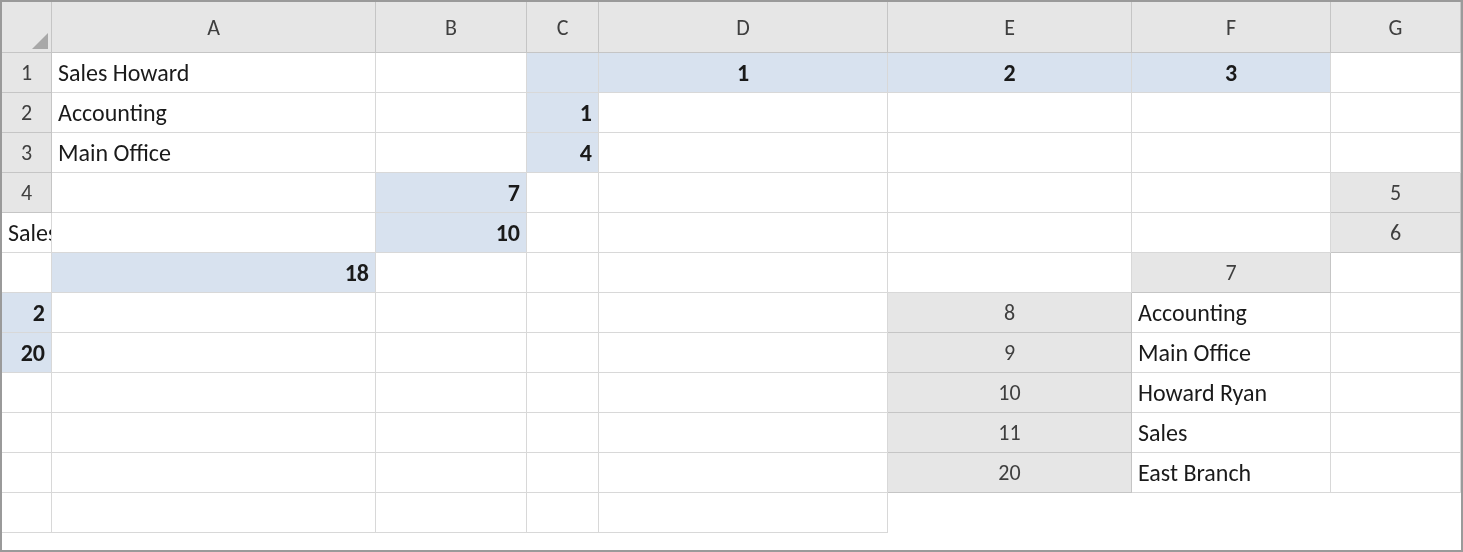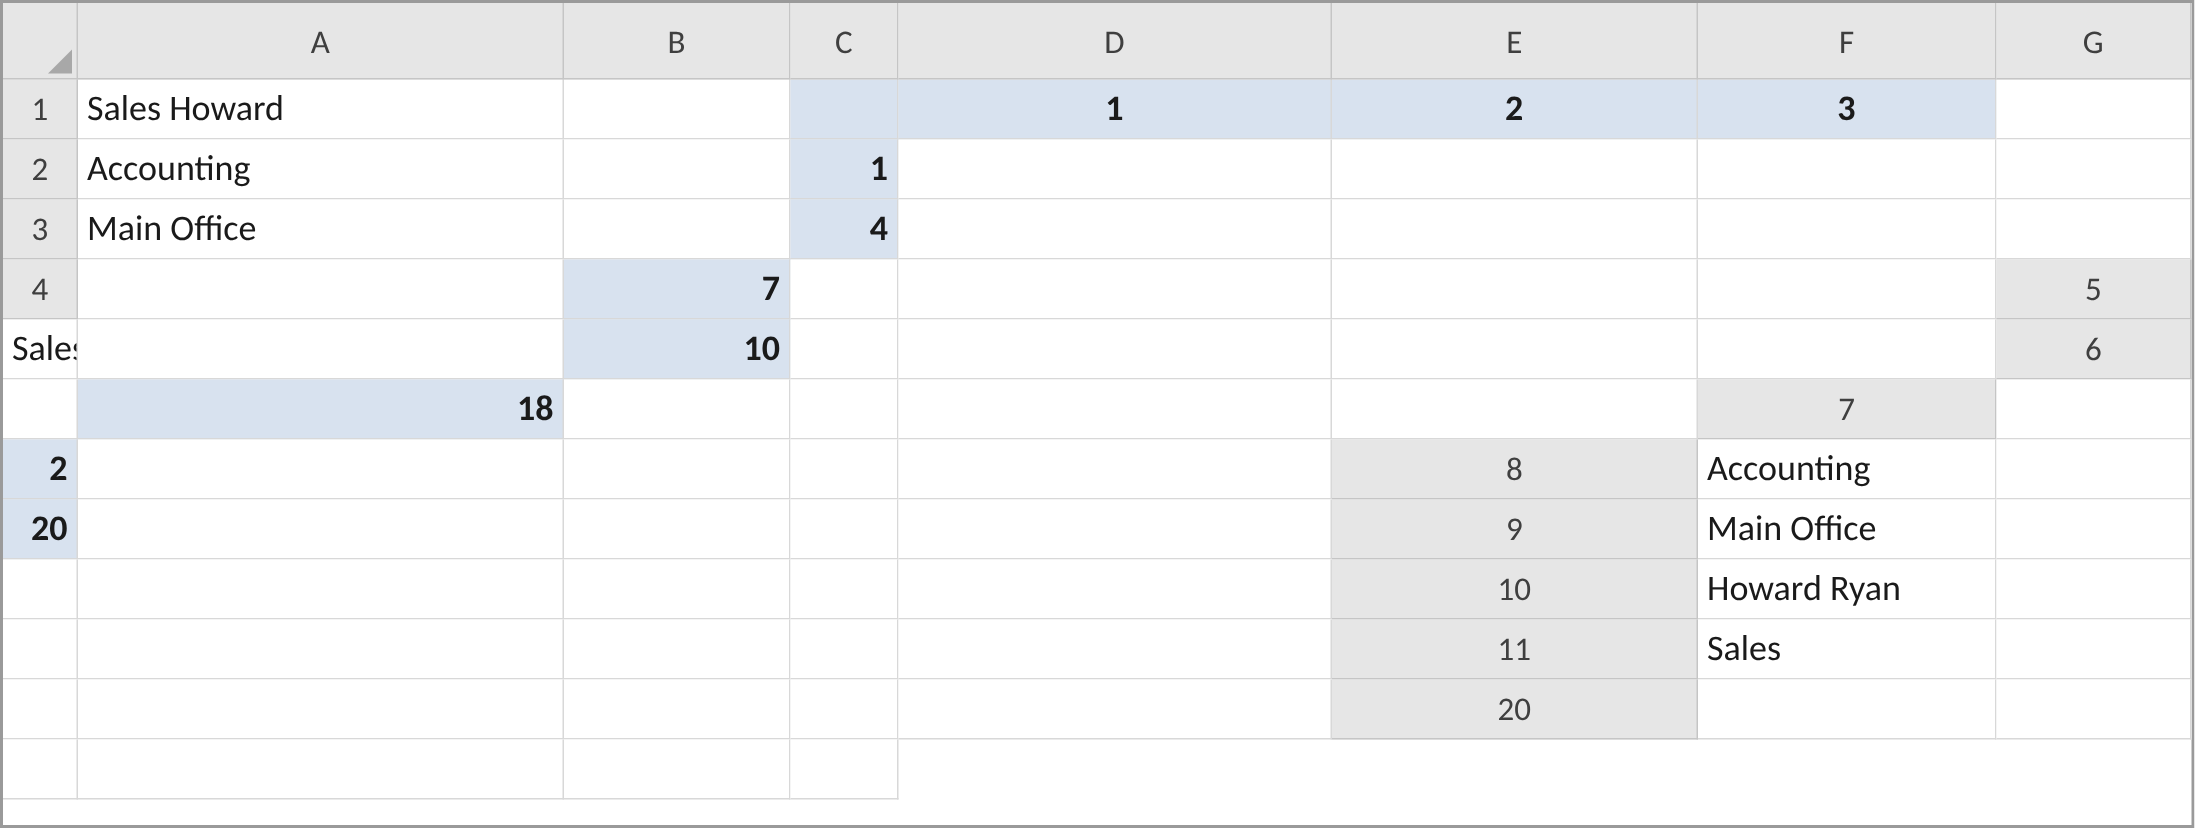--- a/index.html
+++ b/index.html
@@ -233,20 +233,23 @@
         <span>Sales</span>
       </div>
     <div class="cell left"></div>
     <div class="cell left"></div>
     <div class="cell left"></div>
     <div class="cell left"></div>
     <div class="cell left"></div>
     <div class="cell left"></div>
 
     <div class="rowhdr">20</div>
+    <div class="cell left">
+        <span>East Branch</span>
+      </div>
     <div class="cell left"></div>
     <div class="cell left"></div>
     <div class="cell left"></div>
     <div class="cell left"></div>
     <div class="cell left"></div>
     <div class="cell left"></div>
 
   </div>
 </div>
 

